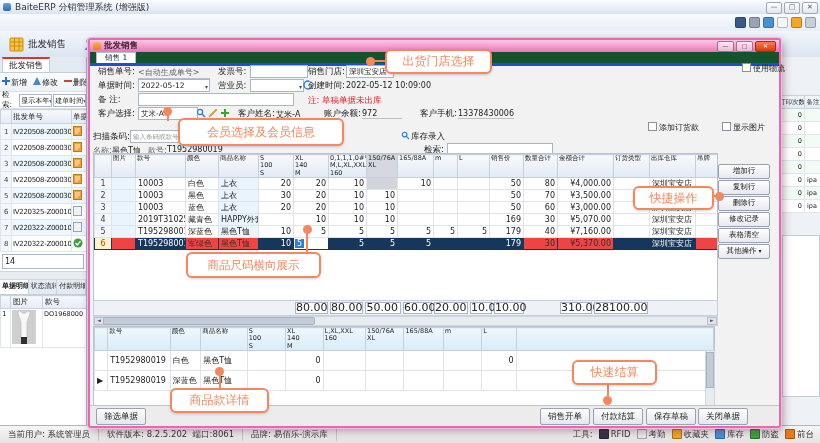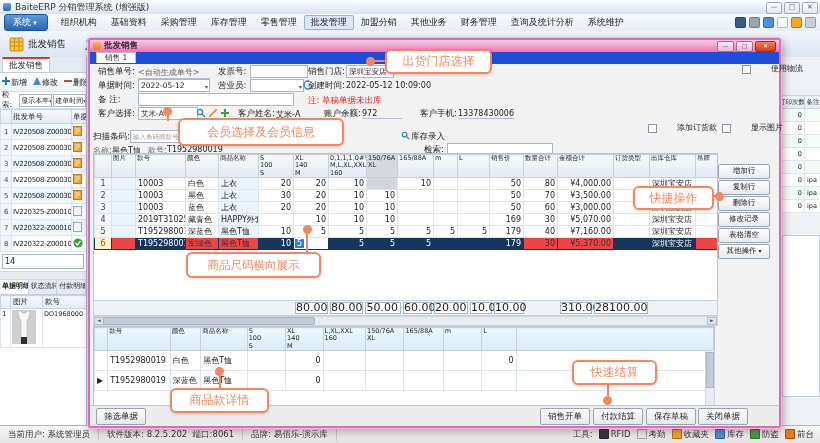--- a/index.html
+++ b/index.html
@@ -57,28 +57,28 @@
   .bg-grid tr:nth-child(odd) td{background:#f2fbf4;}
   .bg-card{position:absolute;left:4px;top:178px;width:36px;height:160px;background:#fff;border:1px solid #c3cdda;}
   
   .pwin{position:absolute;left:88px;top:38px;width:689px;height:386px;background:#f2f2f2;border:2px solid #dd6cb2;box-shadow:0 0 0 1px #f3bcd9,2px 3px 8px rgba(90,30,70,.45);z-index:5;border-radius:3px;}
   .pw-title{position:absolute;left:0;top:0;right:0;height:12px;background:linear-gradient(#fac9e4,#ec74b9);display:flex;align-items:center;border-bottom:1px solid #d55ca4;}
   .pw-ico{width:8px;height:8px;margin:0 3px;background:linear-gradient(#ffb25e,#e87a1a);border-radius:2px;}
   .pw-title .t{font-size:8.5px;font-weight:bold;color:#40243a;}
   .pw-ctl{position:absolute;right:3px;top:1px;display:flex;gap:2px;}
   .pw-ctl b{width:15px;height:9px;border:1px solid #b0688f;background:linear-gradient(#fdeaf4,#e9b9d4);font-weight:normal;font-size:6px;line-height:8px;text-align:center;color:#5a3050;border-radius:2px;}
   .pw-ctl b.x{background:linear-gradient(#f87f5a,#d8390f);color:#fff;border-color:#a62c0c;width:19px;}
-  .pw-tabstrip{position:absolute;left:0;top:12px;right:0;height:11px;background:#1d4ed8;border-bottom:1px solid #1d4ed8;}
+  .pw-tabstrip{position:absolute;left:0;top:12px;right:0;height:11px;background:#14532d;border-bottom:3px solid #1d4ed8;}
   .pw-tab{position:absolute;left:6px;top:0;height:10px;background:#fff;border:1px solid #b8bec6;border-bottom:none;font-size:7.5px;padding:0 8px;line-height:10px;}
   .lbl{position:absolute;font-size:8.5px;color:#222;white-space:nowrap;}
   .val{position:absolute;font-size:8px;color:#222;white-space:nowrap;}
   .ibox{position:absolute;background:#fff;border:1px solid #a8b6c6;font-size:7.5px;line-height:11px;padding:0 2px;white-space:nowrap;overflow:hidden;height:11px;}
   .ddl:after{content:"▾";position:absolute;right:1px;top:1px;font-size:6px;color:#456;}
   .ph{color:#999;}
-  .chk{position:absolute;display:flex;align-items:flex-end;gap:20px;font-size:8px;color:#222;white-space:nowrap;}
+  .chk{position:absolute;display:flex;align-items:flex-start;gap:2px;font-size:8px;color:#222;white-space:nowrap;}
   .chk i{width:7px;height:7px;border:1px solid #8892a2;background:#fff;display:inline-block;}
   .red{color:#e02020;}
   .gray{color:#666;}
   
   .gridwrap{position:absolute;left:3px;top:113px;width:623px;height:146px;background:#fff;border:1px solid #b9c3d0;overflow:hidden;}
   table.grid{border-collapse:collapse;table-layout:fixed;width:623px;font-size:8px;}
   table.grid th{background:linear-gradient(#f7fafc,#e2eaf4);border:1px solid #c6cfdb;font-weight:normal;font-size:6.5px;white-space:pre-line;line-height:1.12;padding:0 1px;height:21px;overflow:hidden;text-align:left;vertical-align:top;}
   table.grid th.pressed{background:#d5d9df;}
   table.grid td{border:1px solid #dde4ec;height:11px;padding:0 2px;background:#fff;white-space:nowrap;overflow:hidden;}
   table.grid td.num{text-align:right;}
@@ -124,34 +124,20 @@
     <span class="app-ico"></span>
     <span class="t">BaiteERP 分销管理系统 (增强版)</span>
     <span class="winctl">
       <b>—</b>
       <b>□</b>
       <b>✕</b>
     </span>
   </div>
 
   <div class="menubar">
-    <span style="display:flex;align-items:center;">
-        <span class="menu-item sys">系统</span>
-        <span class="menu-item">组织机构</span>
-        <span class="menu-item">基础资料</span>
-        <span class="menu-item">采购管理</span>
-        <span class="menu-item">库存管理</span>
-        <span class="menu-item">零售管理</span>
-        <span class="menu-item active">批发管理</span>
-        <span class="menu-item">加盟分销</span>
-        <span class="menu-item">其他业务</span>
-        <span class="menu-item">财务管理</span>
-        <span class="menu-item">查询及统计分析</span>
-        <span class="menu-item">系统维护</span>
-      </span>
     <span class="menu-tray">
         <span class="tray-ico" style="background: rgb(58, 90, 140);"></span>
         <span class="tray-ico" style="background: rgb(154, 164, 176);"></span>
         <span class="tray-ico" style="background: rgb(74, 144, 217);"></span>
         <span class="tray-ico" style="background: rgb(244, 247, 250);"></span>
         <span class="tray-ico" style="background: rgb(245, 166, 35);"></span>
         <span class="tray-ico" style="background: rgb(200, 207, 216);"></span>
       </span>
   </div>
 

